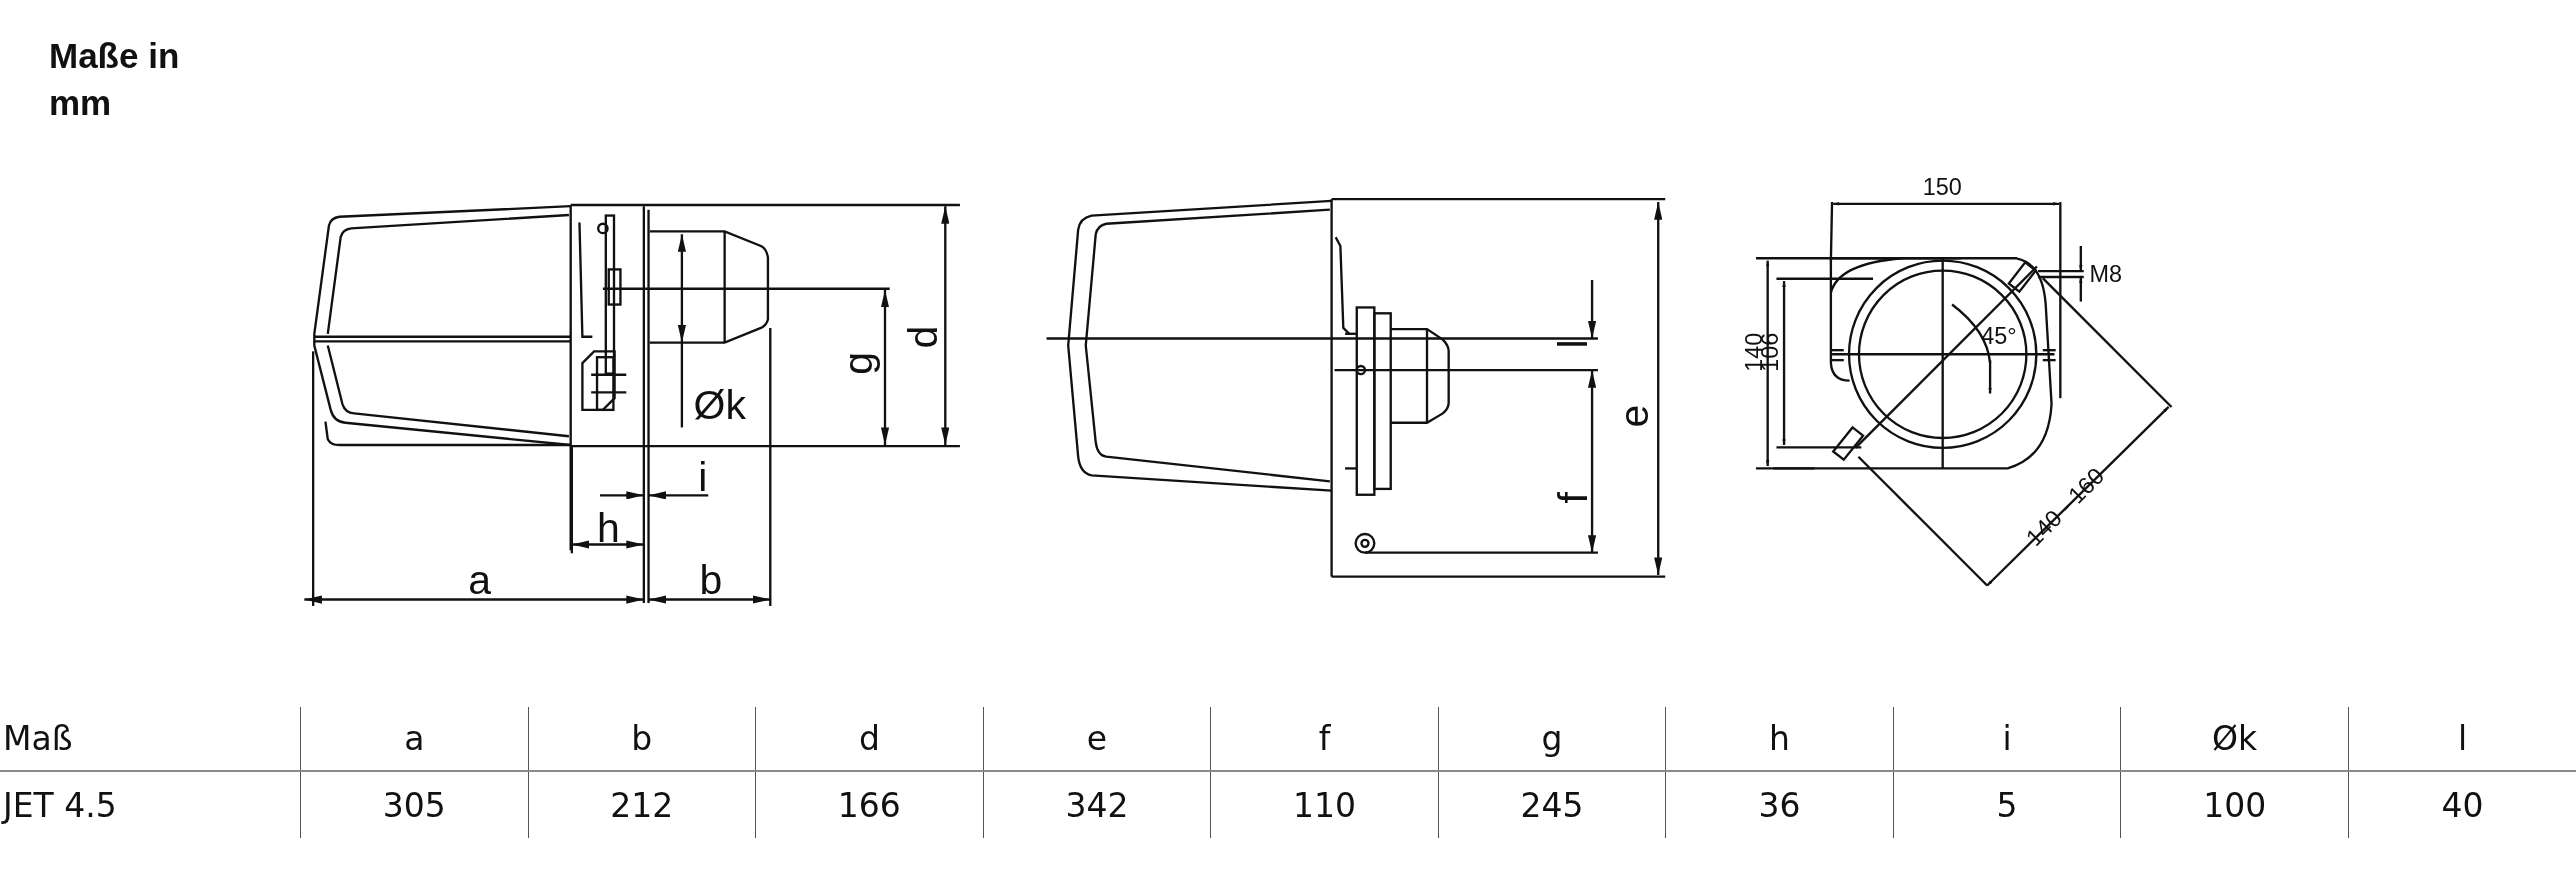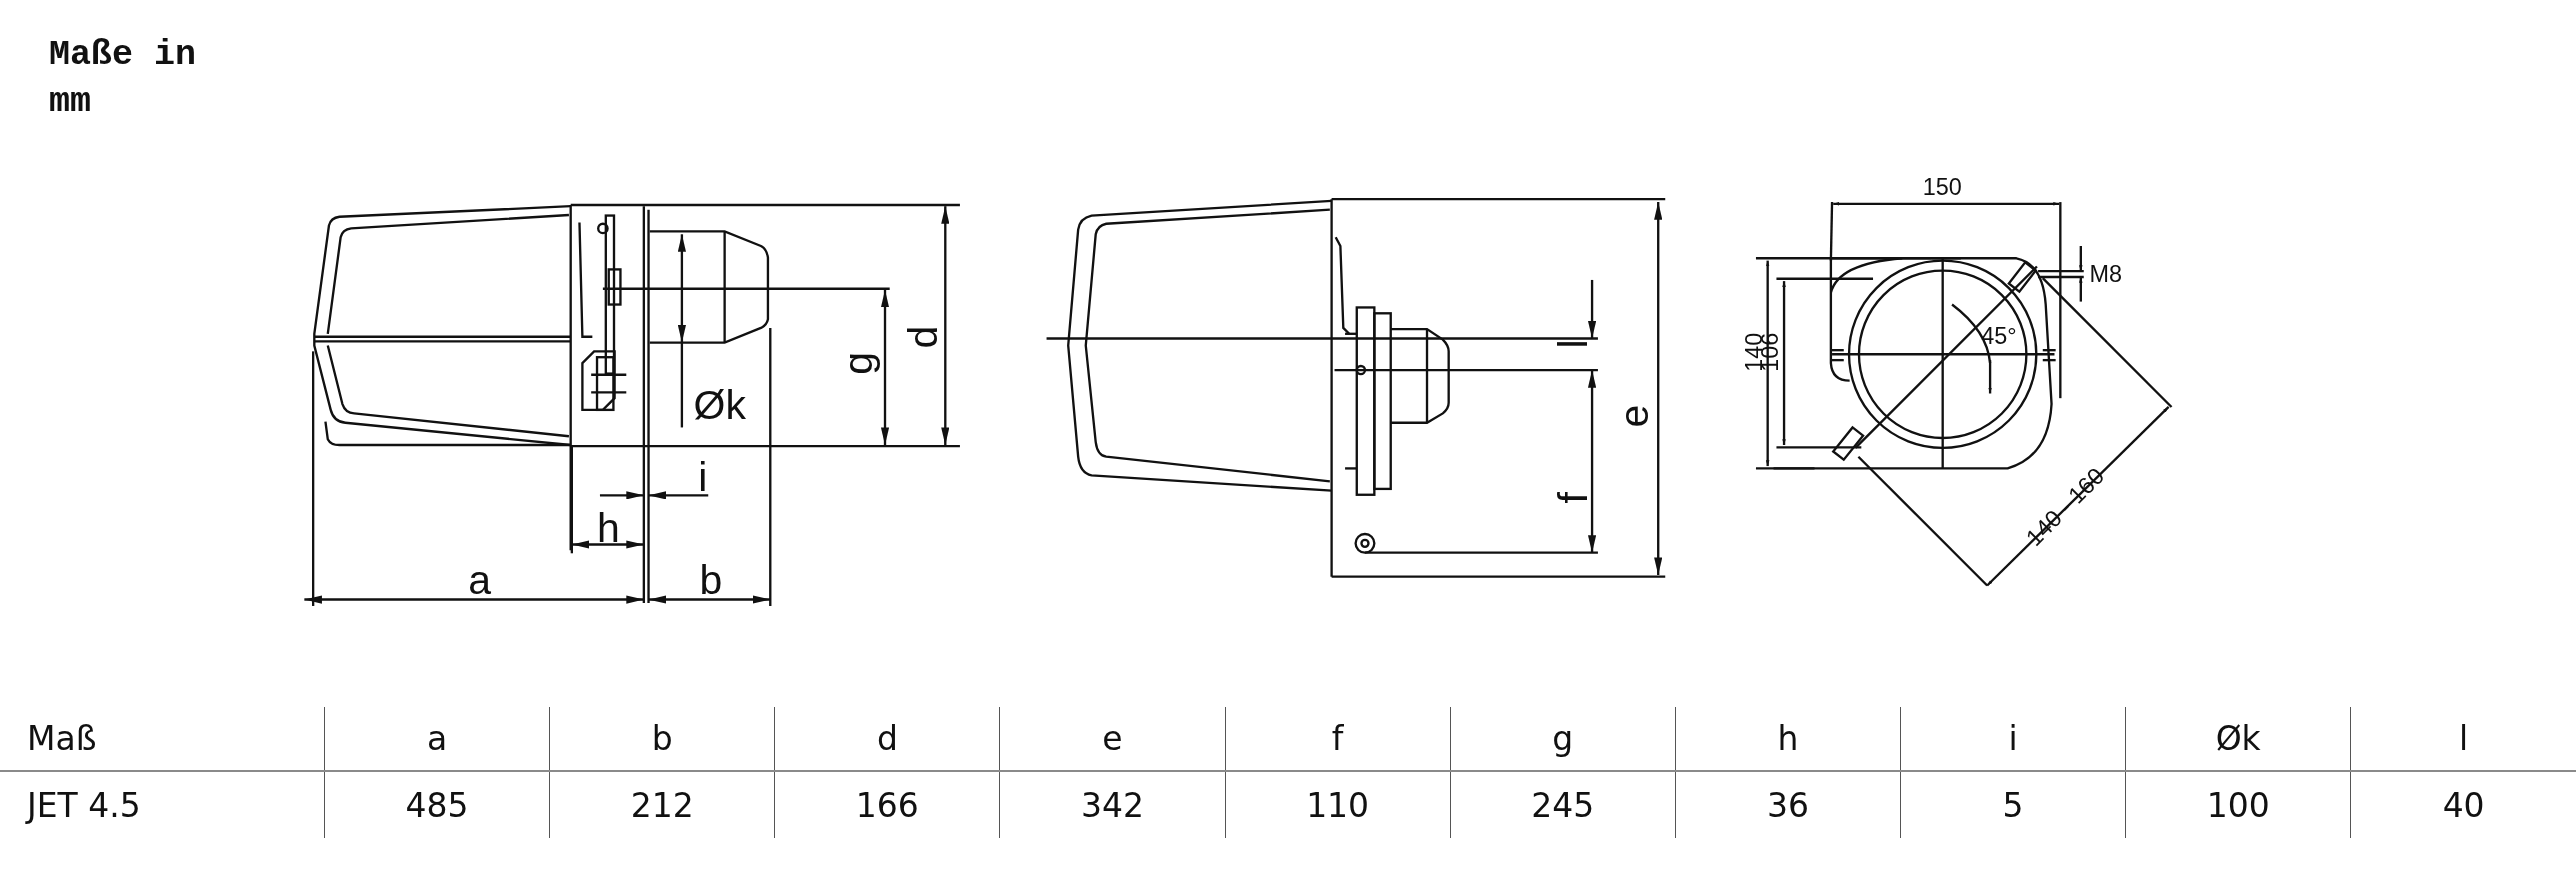--- a/index.html
+++ b/index.html
@@ -1,24 +1,24 @@
 <!DOCTYPE html>
 <html style="font-size:9.4px"><head>
 <meta charset="utf-8">
 <style>
   html, body { margin: 0; padding: 0; background: #ffffff; }
   body { width: 2576px; height: 876px; position: relative; overflow: hidden; font-family: "Liberation Sans", sans-serif; color: #111; }
-  .title { position: absolute; left: 49px; top: 32px; font-family: Liberation Mono, monospace; font-weight: bold; font-size: 35px; line-height: 47px; color: #111; }
+  .title { position: absolute; left: 49px; top: 32px; font-family: Liberation Sans, sans-serif; font-weight: bold; font-size: 35px; line-height: 47px; color: #111; }
   .title span { display: block; }
   svg.drawing { position: absolute; left: 0; top: 0; }
   svg text { font-family: "Liberation Sans", sans-serif; fill: #111; }
   .tbl { position: absolute; left: 0; top: 707px; width: 2576px; font-family: "DejaVu Sans", sans-serif; color: #111; }
   .tbl table { border-collapse: collapse; width: 2576px; table-layout: fixed; }
   .tbl td { font-size: 33px; height: 63px; padding: 0; text-align: center; border-left: 1.2px solid #555; vertical-align: middle; }
-  .tbl td.rowhead { text-align: left; padding-left: 27px; border-left: none; width: 297px; }
+  .tbl td.rowhead { text-align: left; padding-left: 3px; border-left: none; width: 297px; }
   .tbl tr.head td { border-bottom: 2.3px solid #8a8a8a; }
   .tbl tr.body td { height: 66px; margin-top: 24px; }
 </style>
 </head>
 <body>
 
 <div class="title">
   <span>Maße in</span>
   <span>mm</span>
 </div>
@@ -181,21 +181,21 @@
       <td>e</td>
       <td>f</td>
       <td>g</td>
       <td>h</td>
       <td>i</td>
       <td>Øk</td>
       <td>l</td>
     </tr>
     <tr class="body">
       <td class="rowhead">JET 4.5</td>
-      <td>485</td>
+      <td>305</td>
       <td>212</td>
       <td>166</td>
       <td>342</td>
       <td>110</td>
       <td>245</td>
       <td>36</td>
       <td>5</td>
       <td>100</td>
       <td>40</td>
     </tr>

